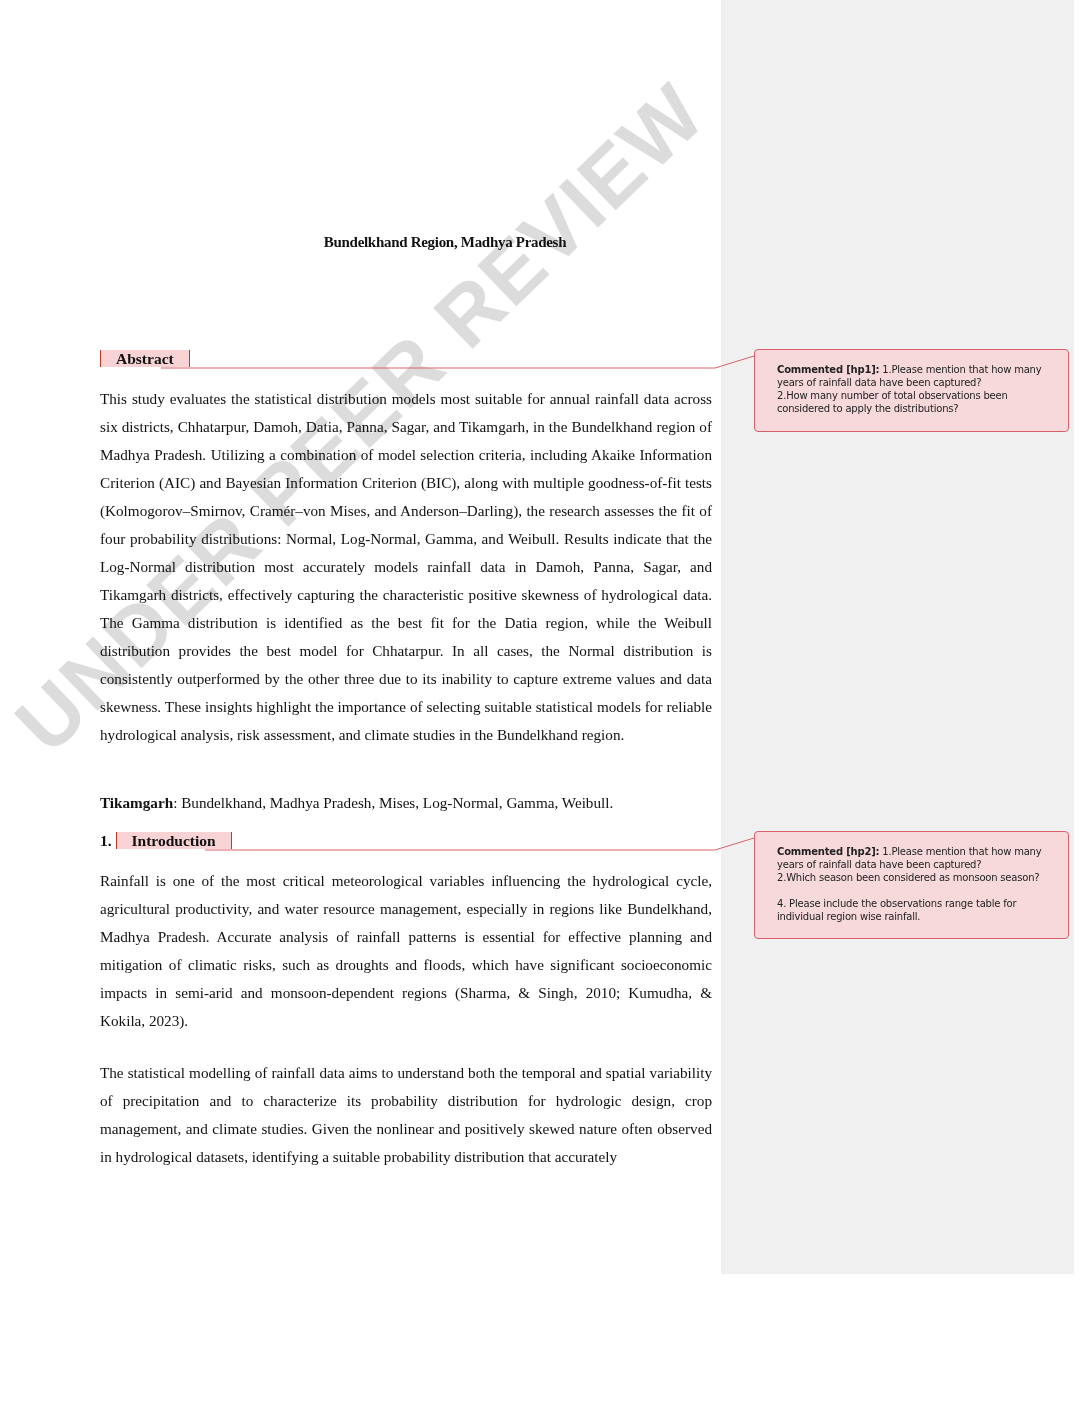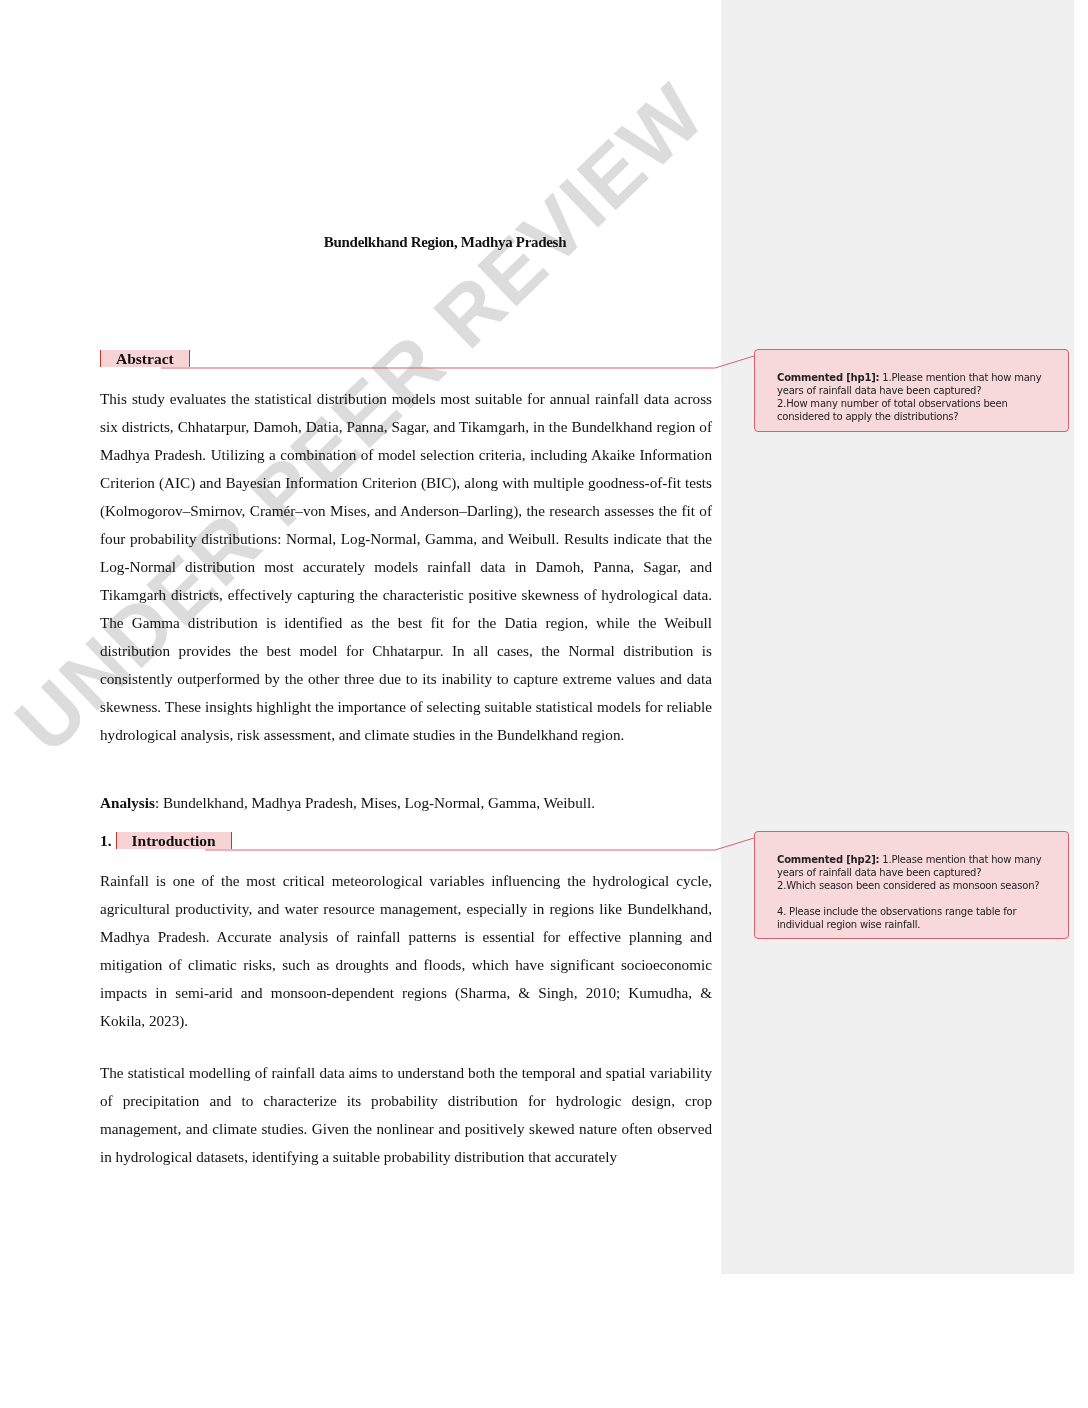--- a/index.html
+++ b/index.html
@@ -7,21 +7,21 @@
          font-family:"Liberation Serif", serif; color:#111; }
   .comment-pane { position:absolute; left:721px; top:0; width:353px; height:1274px; background:#f0f0f0; }
   .page-text { position:absolute; left:100px; width:612px; font-size:15.2px; line-height:28px; text-align:justify; }
   .title { position:absolute; left:100px; width:690px; top:230px; text-align:center; font-weight:bold;
            font-size:15px; line-height:24px; letter-spacing:-0.3px; }
   .heading { position:absolute; left:100px; font-weight:bold; font-size:15.5px; line-height:22px; }
   .hl { background:#f7d3d6; border-left:1px solid #c0392b; border-right:1px solid #c0392b; padding:0 15px; }
   .p { margin:0; }
   .comment { position:absolute; left:754px; width:315px; background:#f7d9dc; border:1px solid #d9606a;
              border-radius:4px; font-family:"DejaVu Sans", sans-serif; font-size:10px; line-height:13px;
-             color:#222; padding:21px 8px 5px 22px; box-sizing:border-box; letter-spacing:-0.2px; }
+             color:#222; padding:13px 8px 5px 22px; box-sizing:border-box; letter-spacing:-0.2px; }
   .comment b { font-weight:bold; }
   .connector { position:absolute; pointer-events:none; }
   .watermark { position:absolute; left:30px; top:690px; font-family:"Liberation Sans", sans-serif;
                font-size:82px; color:rgba(150,150,150,0.33); transform:rotate(-44deg);
                transform-origin:left center; white-space:nowrap; letter-spacing:2px; font-weight:bold; }
 </style>
 </head>
 <body>
 
 <div class="comment-pane"></div>
@@ -34,21 +34,21 @@
 
 <div class="heading" style="top:348px;">
   <span class="hl">Abstract</span>
 </div>
 
 <div class="page-text" style="top:385px;">
   <p class="p">This study evaluates the statistical distribution models most suitable for annual rainfall data across six districts, Chhatarpur, Damoh, Datia, Panna, Sagar, and Tikamgarh, in the Bundelkhand region of Madhya Pradesh. Utilizing a combination of model selection criteria, including Akaike Information Criterion (AIC) and Bayesian Information Criterion (BIC), along with multiple goodness-of-fit tests (Kolmogorov–Smirnov, Cramér–von Mises, and Anderson–Darling), the research assesses the fit of four probability distributions: Normal, Log-Normal, Gamma, and Weibull. Results indicate that the Log-Normal distribution most accurately models rainfall data in Damoh, Panna, Sagar, and Tikamgarh districts, effectively capturing the characteristic positive skewness of hydrological data. The Gamma distribution is identified as the best fit for the Datia region, while the Weibull distribution provides the best model for Chhatarpur. In all cases, the Normal distribution is consistently outperformed by the other three due to its inability to capture extreme values and data skewness. These insights highlight the importance of selecting suitable statistical models for reliable hydrological analysis, risk assessment, and climate studies in the Bundelkhand region.</p>
 </div>
 
 <div class="page-text" style="top:789px;">
-  <span style="font-weight:bold;">Analysis</span><span>: Bundelkhand, Madhya Pradesh, Mises, Log-Normal, Gamma, Weibull.</span>
+  <span style="font-weight:bold;">Tikamgarh</span><span>: Bundelkhand, Madhya Pradesh, Mises, Log-Normal, Gamma, Weibull.</span>
 </div>
 
 <div class="heading" style="top:830px;">
   <span>1. </span><span class="hl">Introduction</span>
 </div>
 
 <div class="page-text" style="top:867px;">
   <p class="p">Rainfall is one of the most critical meteorological variables influencing the hydrological cycle, agricultural productivity, and water resource management, especially in regions like Bundelkhand, Madhya Pradesh. Accurate analysis of rainfall patterns is essential for effective planning and mitigation of climatic risks, such as droughts and floods, which have significant socioeconomic impacts in semi-arid and monsoon-dependent regions (Sharma, &amp; Singh, 2010; Kumudha, &amp; Kokila, 2023).</p>
 </div>
 

